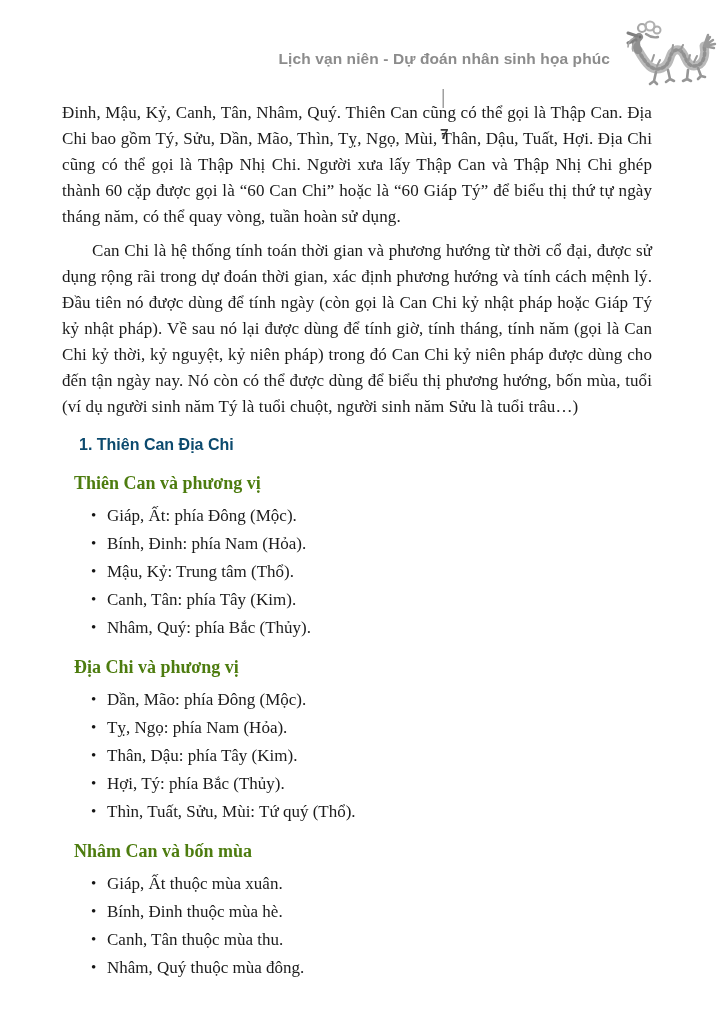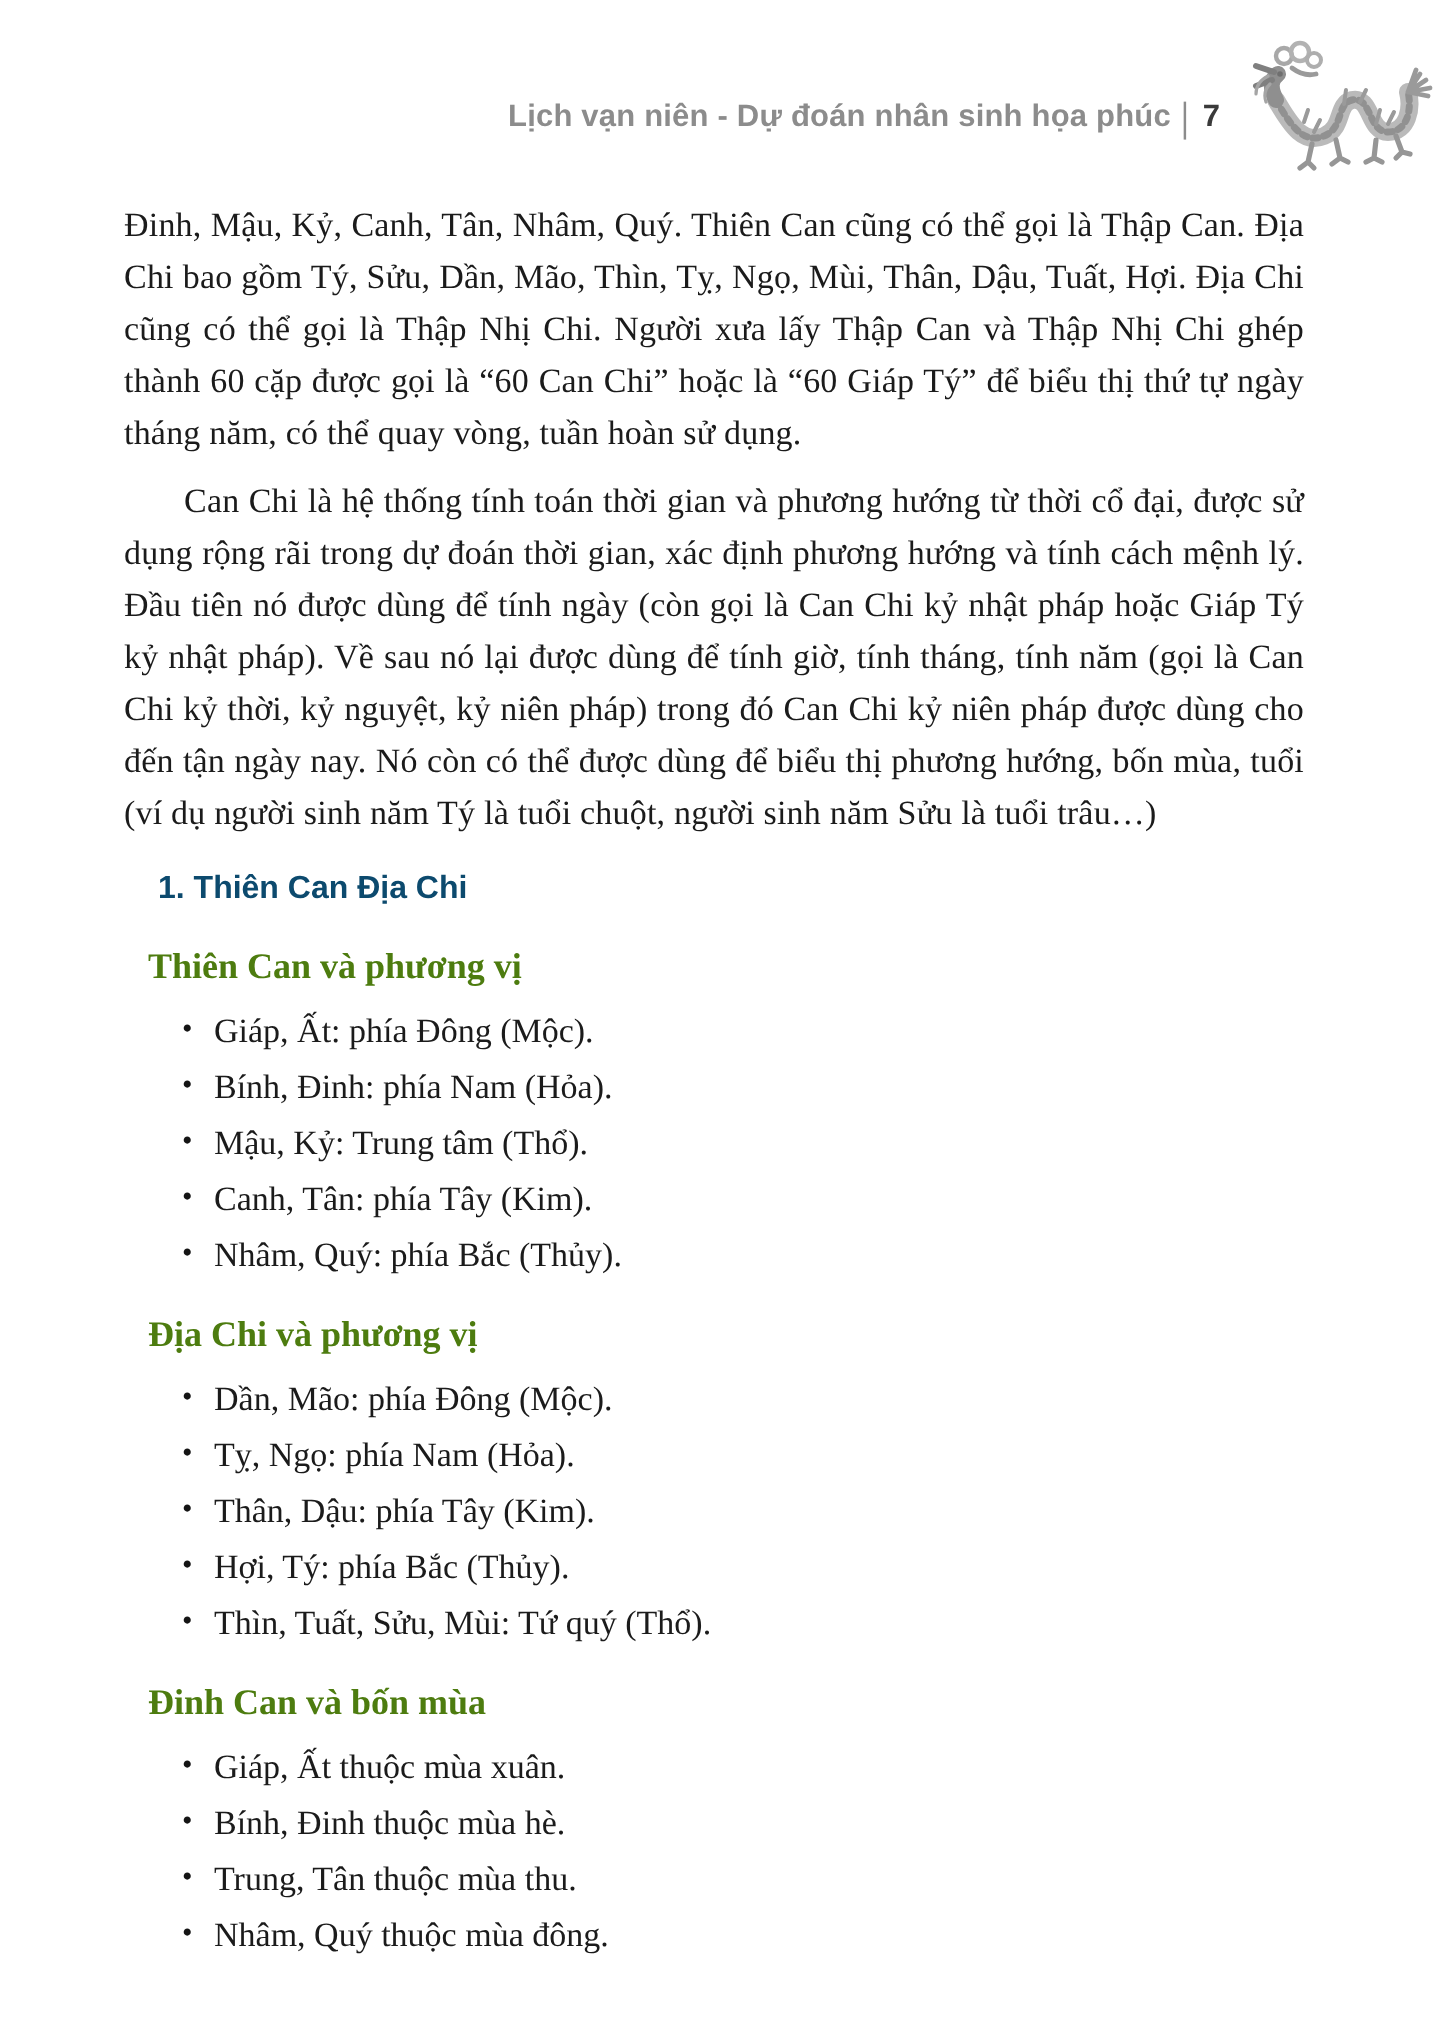--- a/index.html
+++ b/index.html
@@ -23,23 +23,24 @@
   }
   
   .page-header{
     position:relative;
     height:100px;
     box-sizing:border-box;
   }
   .header-line{
     position:absolute;
     top:50px;right:116px;
-    display:flex;align-items:center;gap:7px;
+    display:flex;align-items:center;gap:20px;
     font-family:"Liberation Sans","DejaVu Sans",sans-serif;
     white-space:nowrap;
+    flex-direction:column;
   }
   .running-title{
     font-size:15.5px;
     font-weight:600;
     color:var(--header-text);
     letter-spacing:.1px;
   }
   .hdr-sep{
     color:var(--header-text);
     font-size:15px;
@@ -164,22 +165,22 @@
 
     <h3 class="sub-head">Địa Chi và phương vị</h3>
     <ul class="blist">
       <li><span class="blt">•</span><span>Dần, Mão: phía Đông (Mộc).</span></li>
       <li><span class="blt">•</span><span>Tỵ, Ngọ: phía Nam (Hỏa).</span></li>
       <li><span class="blt">•</span><span>Thân, Dậu: phía Tây (Kim).</span></li>
       <li><span class="blt">•</span><span>Hợi, Tý: phía Bắc (Thủy).</span></li>
       <li><span class="blt">•</span><span>Thìn, Tuất, Sửu, Mùi: Tứ quý (Thổ).</span></li>
     </ul>
 
-    <h3 class="sub-head">Đinh Can và bốn mùa</h3>
+    <h3 class="sub-head">Nhâm Can và bốn mùa</h3>
     <ul class="blist">
       <li><span class="blt">•</span><span>Giáp, Ất thuộc mùa xuân.</span></li>
       <li><span class="blt">•</span><span>Bính, Đinh thuộc mùa hè.</span></li>
-      <li><span class="blt">•</span><span>Trung, Tân thuộc mùa thu.</span></li>
+      <li><span class="blt">•</span><span>Canh, Tân thuộc mùa thu.</span></li>
       <li><span class="blt">•</span><span>Nhâm, Quý thuộc mùa đông.</span></li>
     </ul>
 
   </main>
 </div>
 
 </body></html>

